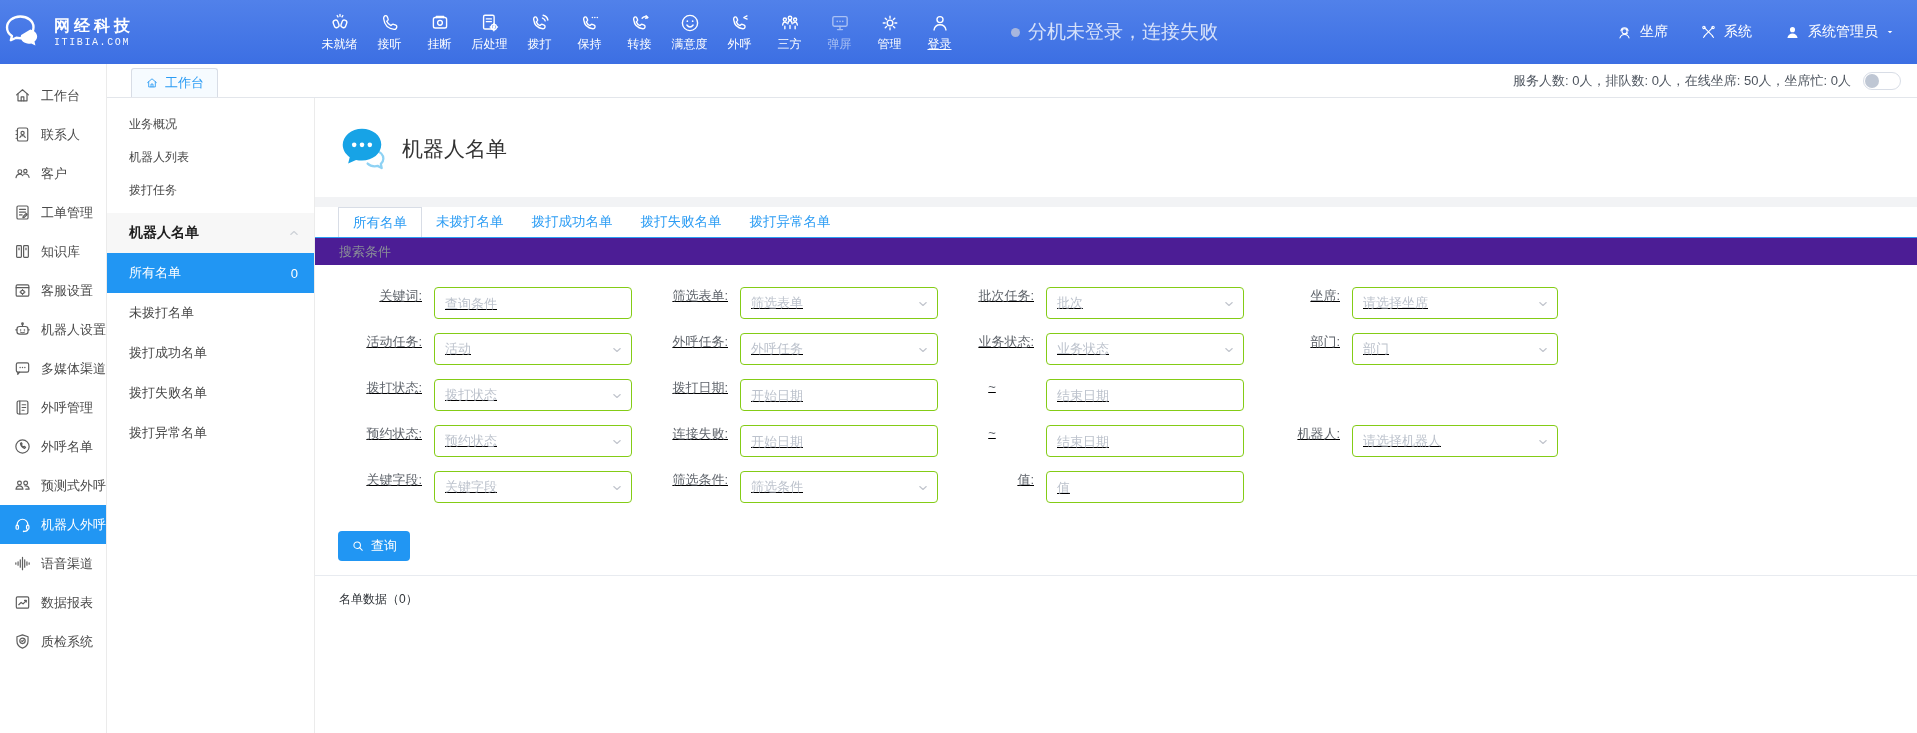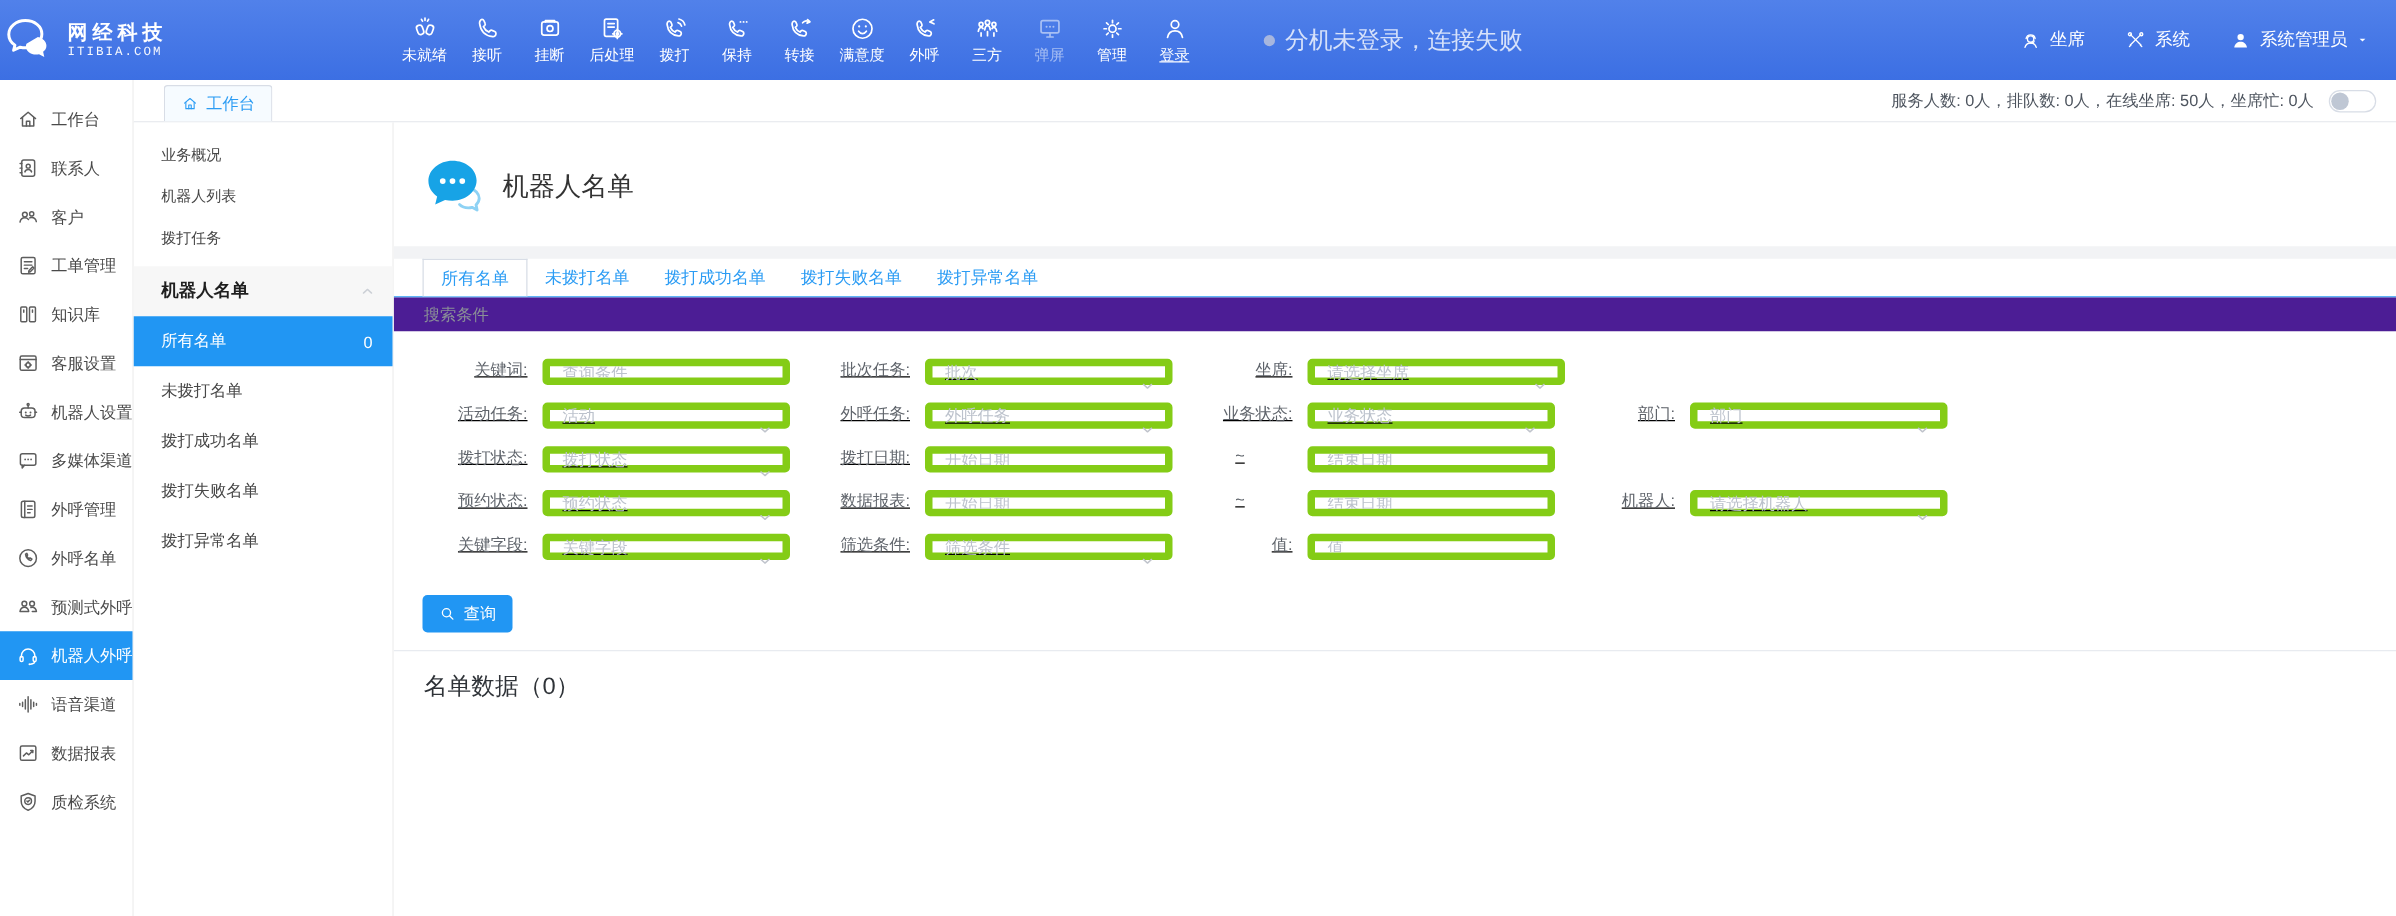--- a/index.html
+++ b/index.html
@@ -69,31 +69,31 @@
   .tabs { display:flex; align-items:flex-end; border-bottom:1px solid #2b9cf4; margin-left:-16px; padding-left:23px; height:31px; }
   .tab { font-size:13.5px; color:#2b9cf4; padding:0 14px; height:30px; display:flex; align-items:center; cursor:pointer; white-space:nowrap; }
   .tab.active { border:1px solid #d8dde6; border-bottom:none; background:#fff; }
   .secbar { height:27px; background:#4c1d95; display:flex; align-items:center; font-size:13px; color:#8a8f97; margin-left:-16px; padding-left:24px; }
   .form { padding:22px 0 0 7px; }
   .f-row { display:flex; margin-bottom:14px; }
   .f-cell { display:flex; align-items:flex-start; width:306px; flex:0 0 auto;text-decoration:underline; }
   .f-cell.wide { width:330px; }
   .f-lbl { flex:0 0 84px; text-align:right; margin-right:12px; font-size:13px; color:#5f646b; white-space:nowrap; }
   .f-lbl.tilde { text-align:center; }
-  .f-inp,.f-sel { width:198px; height:21px; border:6px solid #84cc16; border-radius:4px; background:#fff; }
+  .f-inp,.f-sel { width:198px; height:32px; border:1px solid #84cc16; border-radius:4px; background:#fff; }
   .wide .f-inp,.wide .f-sel { width:206px; }
   .f-inp { padding:0 10px; font-size:13px; color:#333; outline:none; font-family:inherit; }
   .f-inp::placeholder { color:#bcc2cc; }
   .f-sel { position:relative; display:flex; align-items:center; padding:0 26px 0 10px; cursor:pointer; }
   .f-sel .ph { font-size:13px; color:#bcc2cc; white-space:nowrap; }
   .f-sel svg { position:absolute; right:8px; top:10px; width:12px; height:12px; color:#c0c4cc; }
   .qbtn { margin:14px 0 0 7px; display:inline-flex; align-items:center; gap:6px; background:#2196f3; color:#fff;
     border:none; border-radius:4px; height:30px; padding:0 13px; font-size:13px; cursor:pointer; font-family:inherit; }
   .qbtn svg { width:14px; height:14px; }
-  .footerbar { margin:14px 0 0 -16px; border-top:1px solid #e8ebf0; padding:15px 0 0 24px; font-size:19px; color:#2f3338; }
+  .footerbar { margin:14px 0 0 -16px; border-top:1px solid #e8ebf0; padding:15px 0 0 24px; font-size:12px; color:#2f3338; }
 </style>
 </head>
 <body>
 
 <div class="header">
   <div class="brand">
     <span class="logo-ico">
         <svg viewBox="0 0 46 46" fill="none" stroke="currentColor" stroke-width="1.5" stroke-linecap="round" stroke-linejoin="round" xmlns="http://www.w3.org/2000/svg">
           <path d="M20 6C12 6 5.5 11.4 5.5 18.1c0 3.8 2.1 7.2 5.4 9.4L9.7 32l5.8-2.7c1.4.3 2.9.5 4.5.5 8 0 14.5-5.4 14.5-12.1S28 6 20 6z" stroke="#fff" stroke-width="2.6"></path>
           <path d="M31 20.3c4.4 1 7.5 4.1 7.5 7.7 0 2.1-1.1 4-2.9 5.4l1 4.4-4.6-2.3c-.8.2-1.7.3-2.6.3-4.9 0-8.9-3.2-8.9-7.2 0-.8.2-1.6.5-2.4" fill="#fff" stroke="none"></path>
@@ -549,20 +549,31 @@
         <div class="secbar">
           <span>搜索条件</span>
         </div>
         <div class="form">
             <div class="f-row">
               <div class="f-cell">
       <span class="f-lbl">关键词:</span>
                 <input class="f-inp" placeholder="查询条件" style="">
               </div>
               <div class="f-cell">
+      <span class="f-lbl">筛选表单:</span>
+                <div class="f-sel">
+           <span class="ph">筛选表单</span>
+           <span>
+                    <svg viewBox="0 0 24 24" fill="none" stroke="currentColor" stroke-width="1.5" stroke-linecap="round" stroke-linejoin="round" xmlns="http://www.w3.org/2000/svg">
+                      <path d="M5.5 9 12 15l6.5-6" stroke-width="2.2"></path>
+                    </svg>
+                  </span>
+                </div>
+              </div>
+              <div class="f-cell">
       <span class="f-lbl">批次任务:</span>
                 <div class="f-sel">
            <span class="ph">批次</span>
            <span>
                     <svg viewBox="0 0 24 24" fill="none" stroke="currentColor" stroke-width="1.5" stroke-linecap="round" stroke-linejoin="round" xmlns="http://www.w3.org/2000/svg">
                       <path d="M5.5 9 12 15l6.5-6" stroke-width="2.2"></path>
                     </svg>
                   </span>
                 </div>
               </div>
@@ -651,21 +662,21 @@
                 <div class="f-sel">
            <span class="ph">预约状态</span>
            <span>
                     <svg viewBox="0 0 24 24" fill="none" stroke="currentColor" stroke-width="1.5" stroke-linecap="round" stroke-linejoin="round" xmlns="http://www.w3.org/2000/svg">
                       <path d="M5.5 9 12 15l6.5-6" stroke-width="2.2"></path>
                     </svg>
                   </span>
                 </div>
               </div>
               <div class="f-cell">
-      <span class="f-lbl">数据报表:</span>
+      <span class="f-lbl">连接失败:</span>
                 <input class="f-inp" placeholder="开始日期" style="">
               </div>
               <div class="f-cell">
       <span class="f-lbl tilde">~</span>
                 <input class="f-inp" placeholder="结束日期" style="">
               </div>
               <div class="f-cell wide">
       <span class="f-lbl">机器人:</span>
                 <div class="f-sel">
            <span class="ph">请选择机器人</span>

